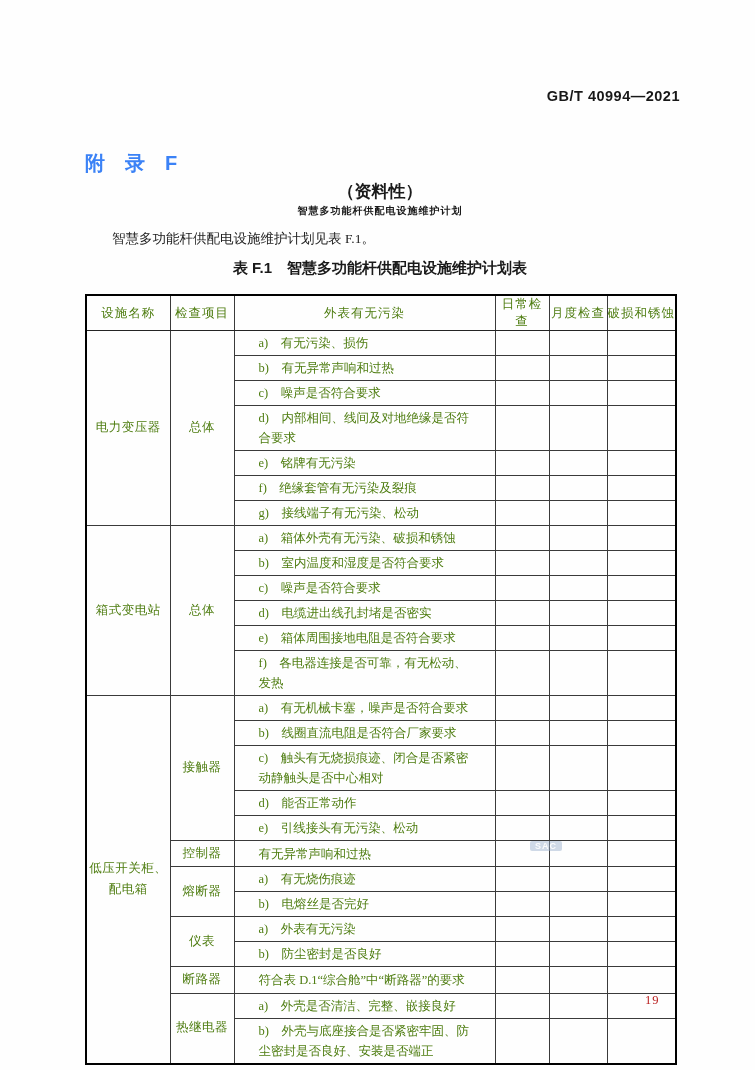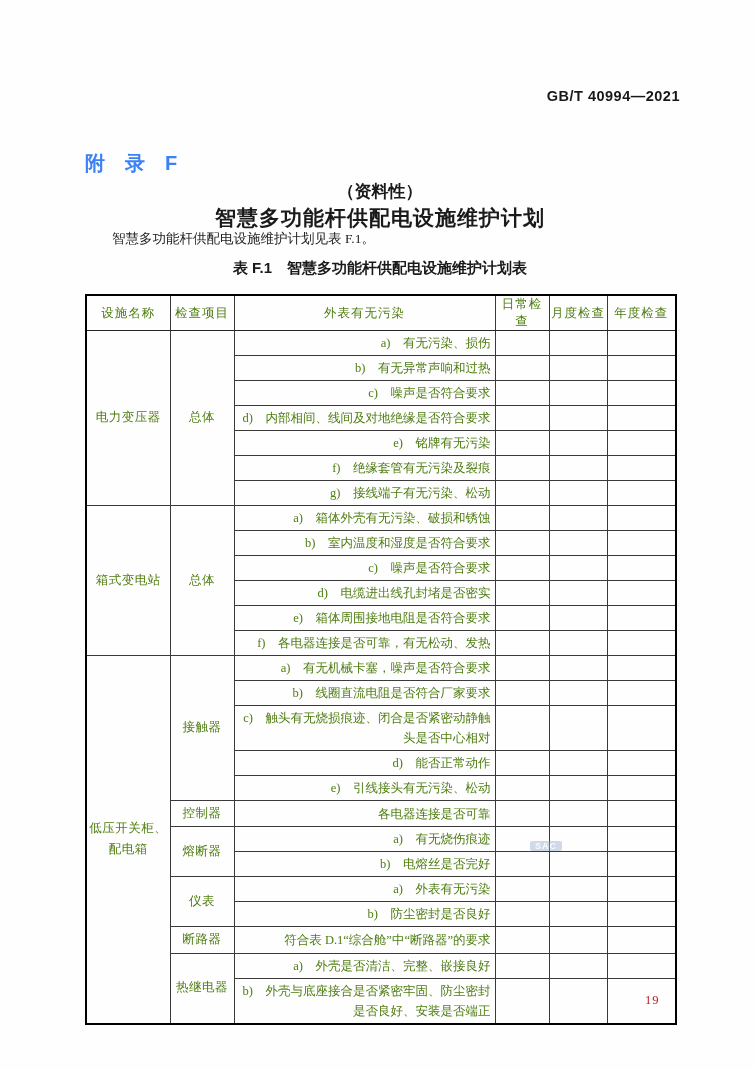--- a/index.html
+++ b/index.html
@@ -46,21 +46,21 @@
     color: #1a1a1a;
   }
   .appendix-title {
     position: absolute;
     top: 204px;
     left: 85px;
     width: 590px;
     text-align: center;
     font-family: "Liberation Sans", "DejaVu Sans", sans-serif;
     font-weight: bold;
-    font-size: 21px;
+    font-size: 10px;
     letter-spacing: 1px;
     color: #1a1a1a;
   }
   .intro {
     position: absolute;
     top: 230px;
     left: 85px;
     width: 590px;
     text-indent: 2em;
     font-size: 13.5px;
@@ -100,24 +100,24 @@
     letter-spacing: 1px;
     border-bottom: 1.5px solid #242424;
   }
   td.cell-facility, td.cell-item {
     text-align: center;
     padding: 2px;
     letter-spacing: 0.5px;
     line-height: 1.7;
   }
   td.cell-content {
-    padding: 2px 4px;
+    padding: 2px 24px;
     height: 23px;
     line-height: 20px;
-    text-align: right;
+    text-align: left;
   }
   td.cell-check { height: 23px; }
   .page-number {
     position: absolute;
     top: 993px;
     left: 645px;
     font-size: 12.5px;
     color: #b91c1c;
     letter-spacing: 1px;
   }
@@ -159,21 +159,21 @@
       <col style="width:58px">
       <col style="width:69px">
     </colgroup>
     <thead>
       <tr id="header-row">
           <th>设施名称</th>
           <th>检查项目</th>
           <th>外表有无污染</th>
           <th>日常检查</th>
           <th>月度检查</th>
-          <th>年度检查</th>
+          <th>破损和锈蚀</th>
         </tr>
     </thead>
     <tbody id="table-body">
         <tr>
           <td rowspan="7" class="cell-facility">电力变压器</td>
           <td rowspan="7" class="cell-item">总体</td>
           <td class="cell-content">a) 有无污染、损伤</td>
           <td class="cell-check"></td>
           <td class="cell-check"></td>
           <td class="cell-check"></td>
@@ -279,21 +279,21 @@
           <td class="cell-check"></td>
         </tr>
         <tr>
           <td class="cell-content">e) 引线接头有无污染、松动</td>
           <td class="cell-check"></td>
           <td class="cell-check"></td>
           <td class="cell-check"></td>
         </tr>
         <tr>
           <td rowspan="1" class="cell-item">控制器</td>
-          <td class="cell-content">各电器连接是否可靠</td>
+          <td class="cell-content">有无异常声响和过热</td>
           <td class="cell-check"></td>
           <td class="cell-check"></td>
           <td class="cell-check"></td>
         </tr>
         <tr>
           <td rowspan="2" class="cell-item">熔断器</td>
           <td class="cell-content">a) 有无烧伤痕迹</td>
           <td class="cell-check"></td>
           <td class="cell-check"></td>
           <td class="cell-check"></td>

